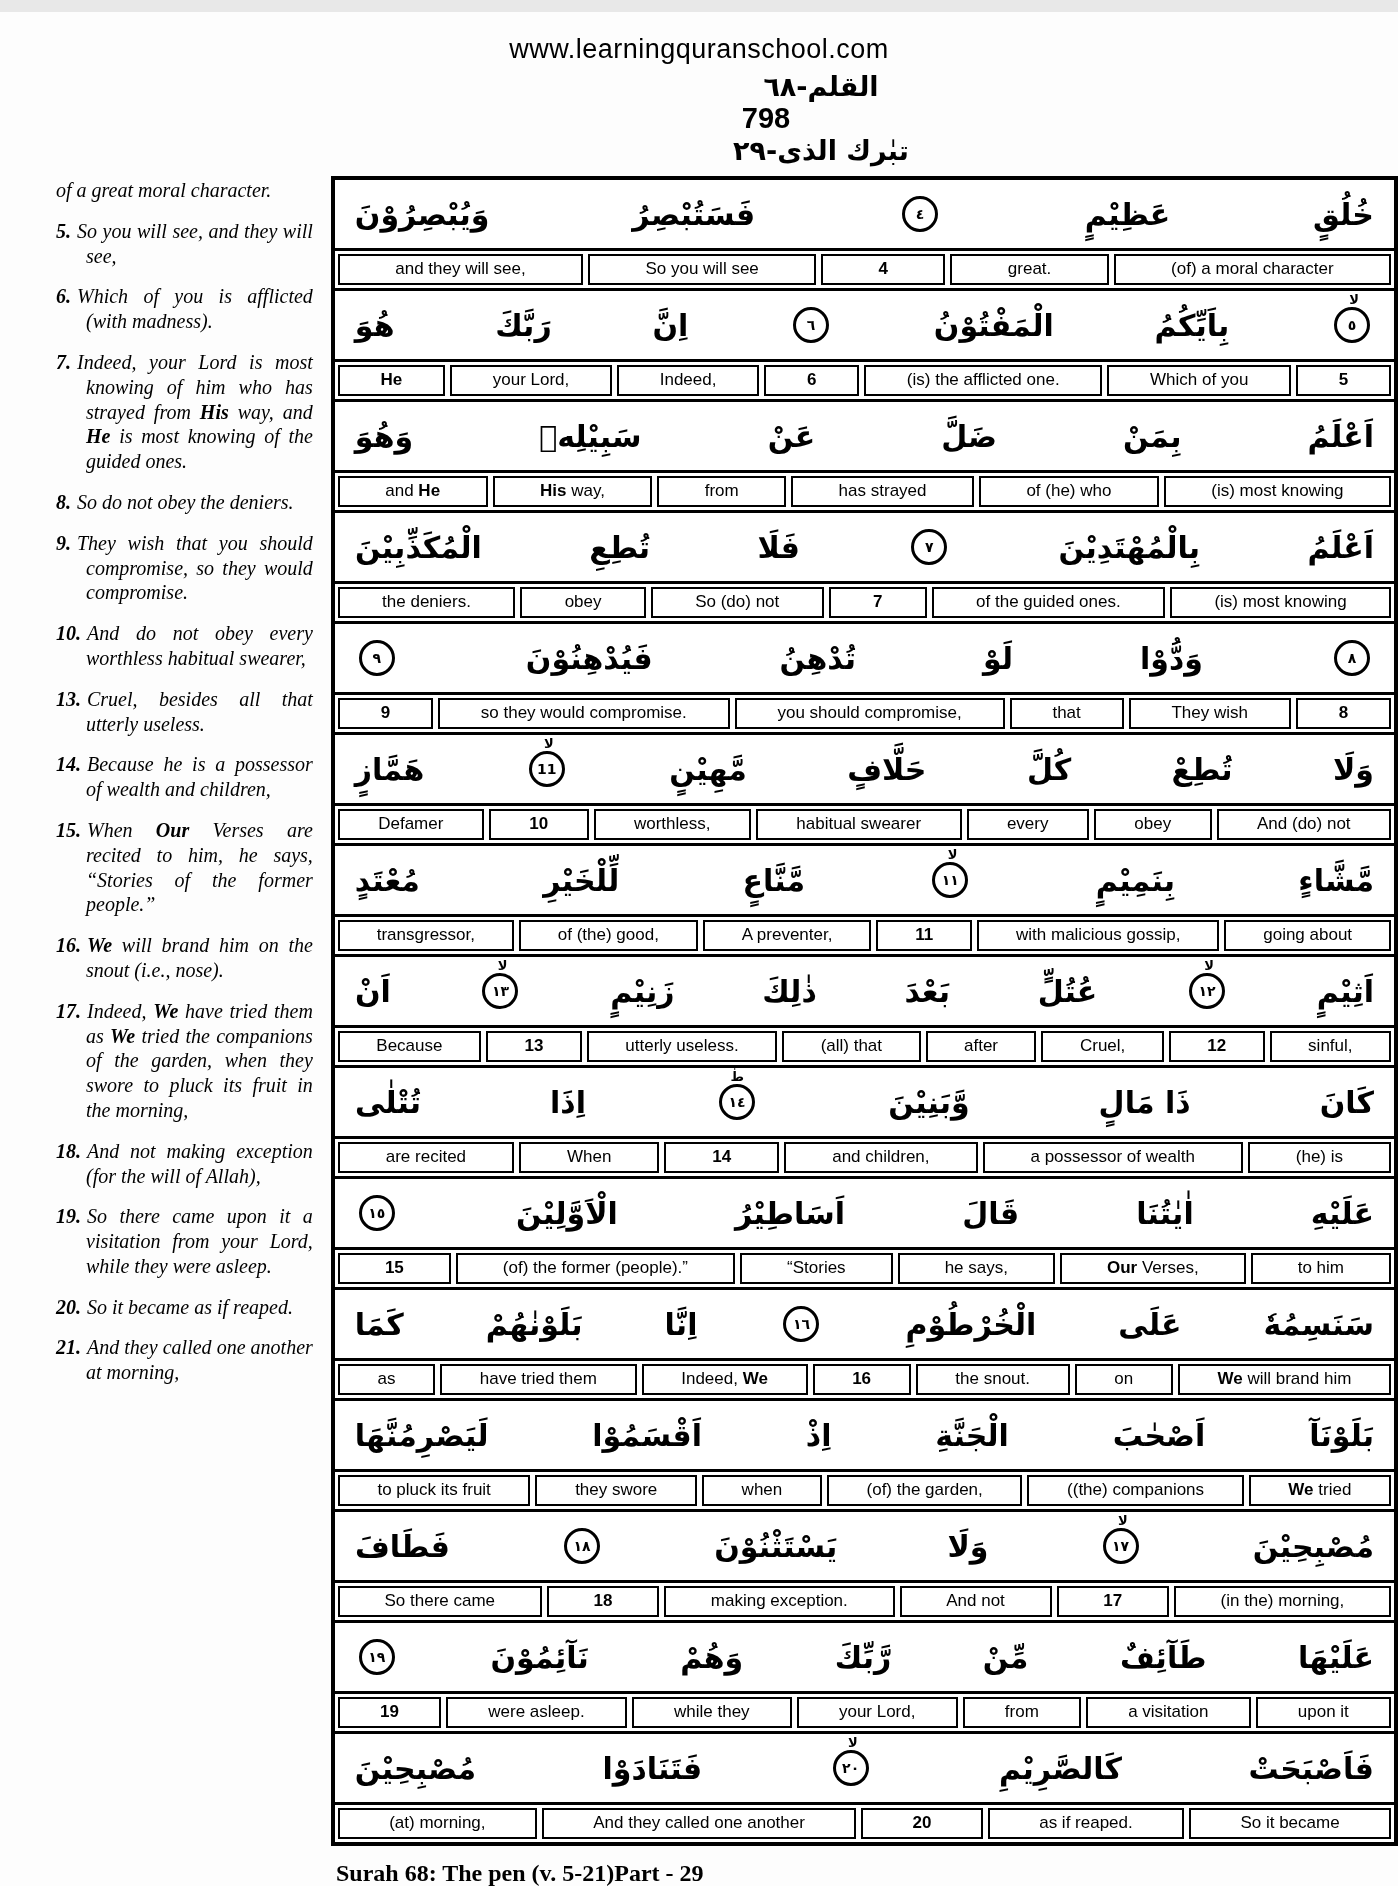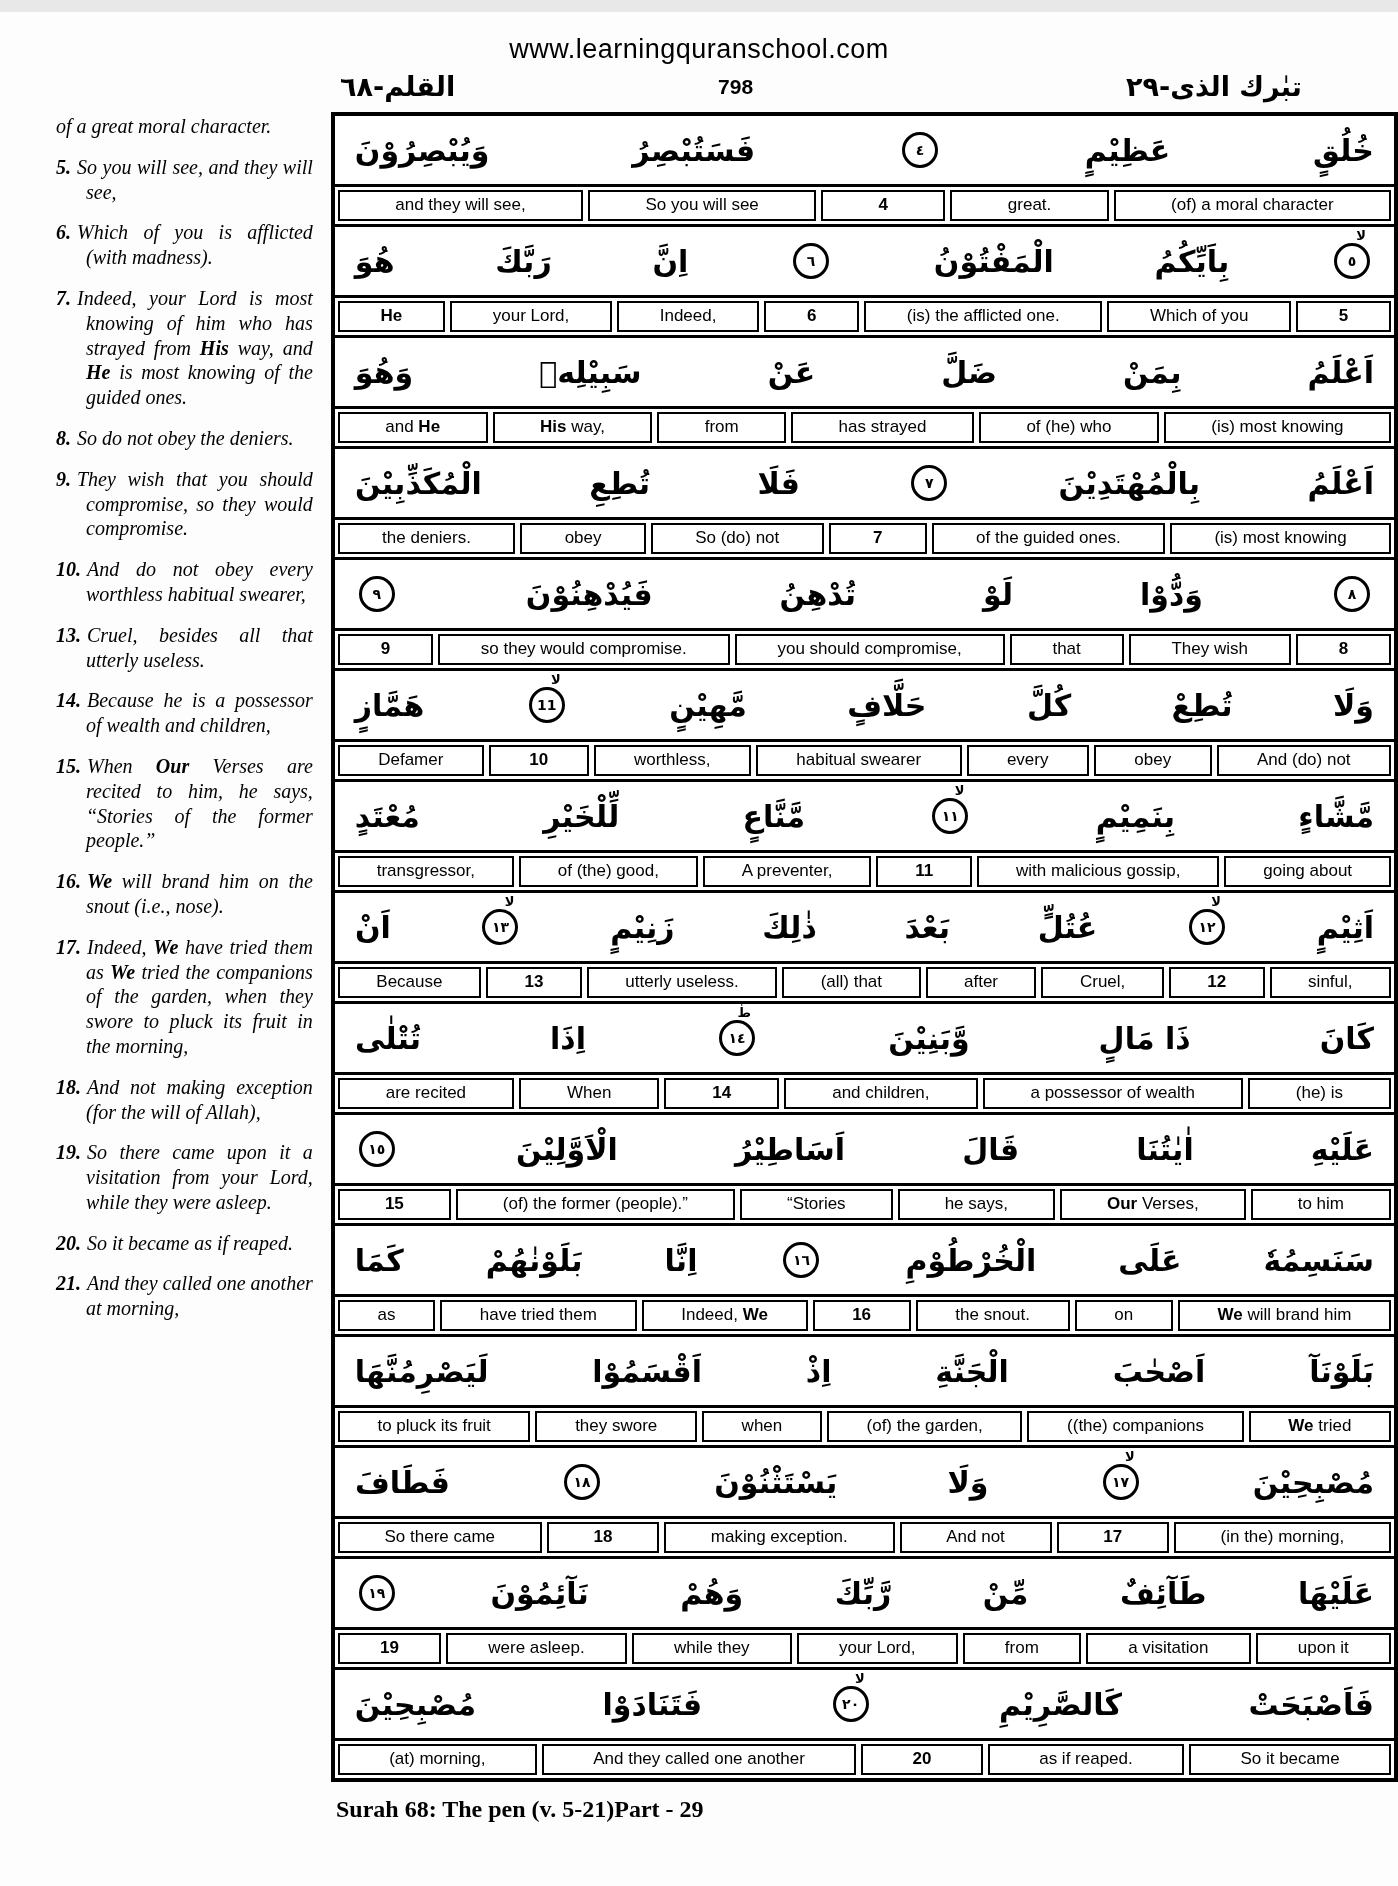--- a/index.html
+++ b/index.html
@@ -1,36 +1,36 @@
 <!DOCTYPE html>
 <html lang="en"><head>
 <meta charset="utf-8">
 <style>
   html,body{margin:0;padding:0;background:#e8e8e8;}
   .page{width:1398px;height:1886px;background:#fdfdfd;color:#000;margin:12px auto;position:relative;overflow:hidden;
         font-family:"Liberation Serif",serif;}
   .site-url{padding-top:22px;text-align:center;font-family:"Liberation Sans",sans-serif;
             font-size:27px;letter-spacing:.5px;}
-  .page-header{display:flex;align-items:center;margin-top:6px;padding:0 96px 0 340px;}
+  .page-header{display:flex;align-items:center;margin-top:6px;padding:0 96px 0 340px;flex-direction:column;}
   .hdr-surah,.hdr-juz{font-family:"DejaVu Sans",sans-serif;font-weight:bold;font-size:27px;direction:rtl;}
-  .hdr-page{flex:1;text-align:center;font-family:"Liberation Sans",sans-serif;font-weight:bold;font-size:21px;
+  .hdr-page{flex:1;text-align:center;font-family:"Liberation Sans",sans-serif;font-weight:bold;font-size:29px;
             padding-right:110px;}
   .content{display:flex;align-items:flex-start;margin-top:10px;}
   .sidebar{width:258px;margin-left:56px;font-size:20px;line-height:1.24;text-align:justify;padding-top:2px;font-style:italic;}
   .verse{margin:0 0 16px 0;padding-left:30px;text-indent:-30px;}
   .verse .vnum{font-weight:bold;padding-right:6px;}
   .qtable{width:1064px;margin-left:18px;border:4px solid #000;background:#fff;}
   .trow{border-bottom:3px solid #000;}
   .trow:last-child{border-bottom:none;}
   .arabic{height:64px;display:flex;direction:rtl;justify-content:space-between;align-items:center;
           padding:2px 20px;font-family:"DejaVu Sans",sans-serif;font-weight:bold;font-size:30px;}
   .aword{white-space:nowrap;}
   .marker{position:relative;display:inline-flex;width:30px;height:30px;border:3px solid #000;border-radius:50%;
           align-items:center;justify-content:center;font-size:14px;flex:0 0 auto;margin:0 4px;}
-  .m-above{position:absolute;top:-17px;right:1px;font-size:13px;line-height:1;}
+  .m-above{position:absolute;top:-17px;right:8px;font-size:13px;line-height:1;}
   .cells{display:flex;direction:rtl;gap:5px;border-top:3px solid #000;padding:3px 3px;background:#fff;}
   .cell{flex:1 1 auto;direction:ltr;border:2px solid #000;text-align:center;white-space:nowrap;
         font-family:"Liberation Sans",sans-serif;font-size:17px;padding:3px 8px 4px 8px;}
   .page-footer{display:flex;padding:14px 96px 0 336px;
                font-family:Liberation Serif, serif;font-weight:bold;font-size:24px;}
 </style>
 </head>
 <body>
 
 <div class="page">

